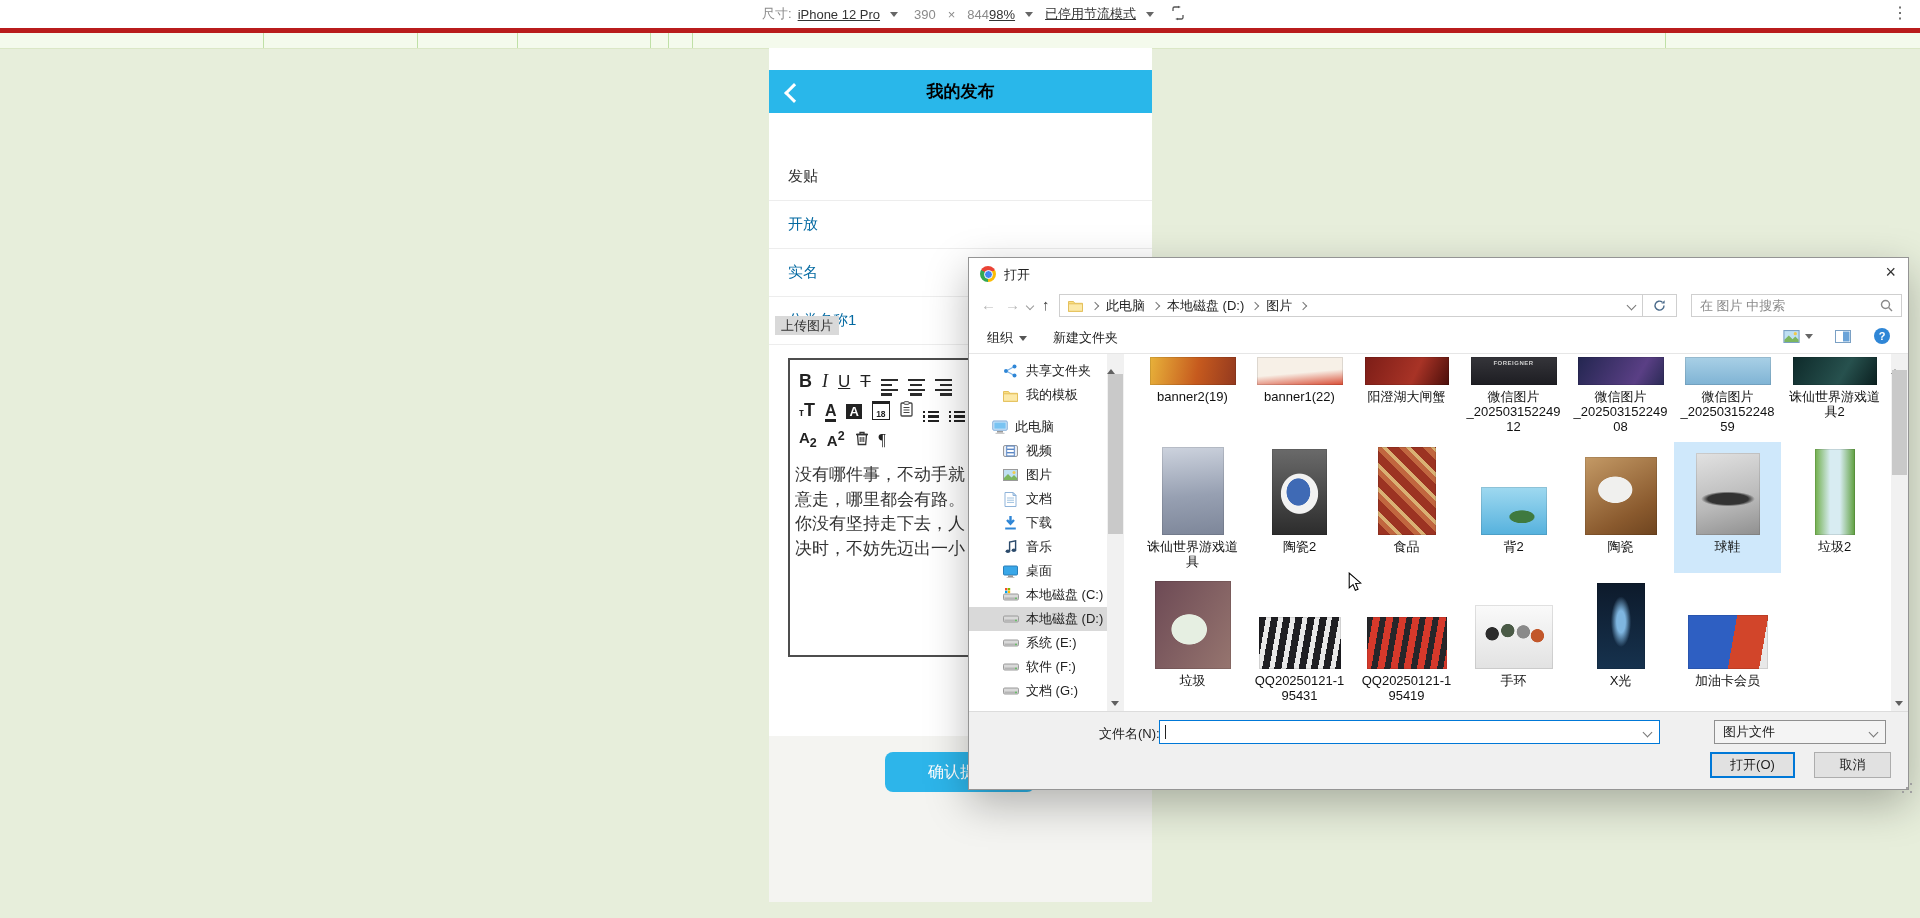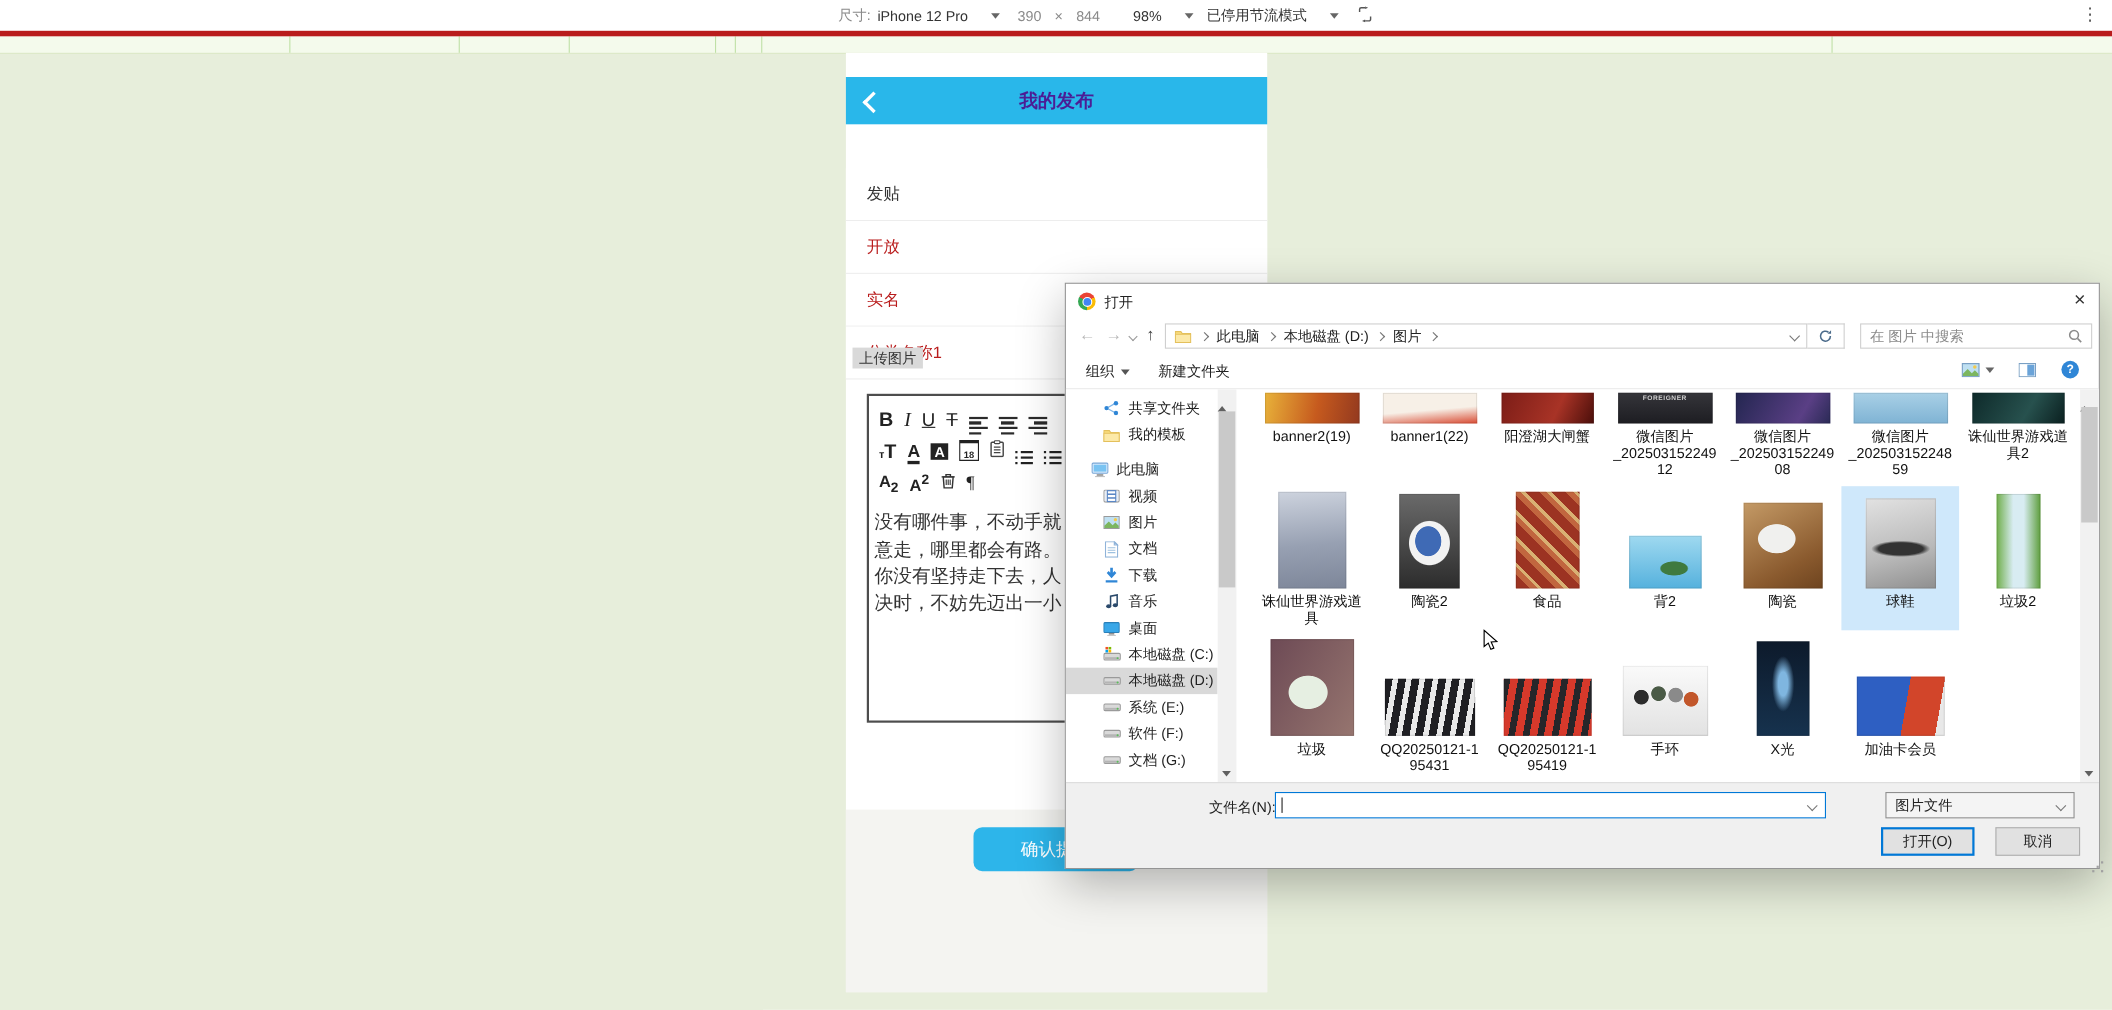--- a/index.html
+++ b/index.html
@@ -3,36 +3,36 @@
 <meta charset="utf-8">
 <style>
   html,body{margin:0;padding:0;}
   #screen{position:relative;width:1920px;height:918px;background:#e7eedb;overflow:hidden;
     font-family:"Liberation Sans",sans-serif;}
   
   .devbar{position:absolute;top:0;left:0;right:0;height:28px;background:#fff;border-bottom:5px solid #b91c1c;
     display:flex;align-items:center;font-size:13px;color:#333;z-index:5;}
   .devleft{display:flex;align-items:center;margin-left:762px;}
   .muted{color:#8a8a8a;}
-  .devsel{display:flex;align-items:center;gap:21px;cursor:default;}
+  .devsel{display:flex;align-items:center;gap:10px;cursor:default;text-decoration:underline;}
   .tri{width:0;height:0;border-left:4px solid transparent;border-right:4px solid transparent;border-top:5px solid #666;display:inline-block;}
-  .m6{margin-left:6px}.m12{margin-left:12px}.m16{margin-left:16px}.m30{margin-left:30px}
+  .m6{margin-left:6px}.m12{margin-left:12px}.m16{margin-left:16px}.m30{}
   .kebab{position:absolute;right:12px;top:3px;font-size:16px;color:#555;}
   
   .ruler{position:absolute;top:28px;left:0;width:1920px;height:20px;background:#f4faec;border-bottom:1px solid #dbe7c6;z-index:1;}
   .ruler i{position:absolute;top:0;height:100%;width:1px;background:#bfe0a6;}
   
   .device{position:absolute;left:769px;top:48px;width:383px;height:854px;background:#fff;z-index:2;}
-  .appbar{position:absolute;top:22px;left:0;width:100%;height:43px;background:#29b7ea;color:#4c1d95;
+  .appbar{position:absolute;top:22px;left:0;width:100%;height:43px;background:#29b7ea;color:#000000;
     display:flex;align-items:center;justify-content:center;font-size:17px;font-weight:bold;}
   .back{position:absolute;left:18px;top:16px;width:11px;height:11px;border-left:3px solid #fff;border-bottom:3px solid #fff;transform:rotate(45deg);}
   .formrows{position:absolute;top:65px;left:0;width:100%;margin-top:40px;}
   .form-row{height:47px;display:flex;align-items:center;padding-left:19px;font-size:15px;border-bottom:1px solid #ededed;background:#fff;}
   .form-row.dark{color:#333;}
-  .form-row.accent{color:#b91c1c;}
+  .form-row.accent{color:#0369a1;}
   .chip{position:absolute;top:268px;left:6px;height:19px;background:#d9d9d9;color:#333;font-size:13px;display:flex;align-items:center;padding:0 6px;}
   .editor{position:absolute;top:310px;left:19px;width:318px;height:299px;border:2px solid #4d4d4d;background:#fff;box-sizing:border-box;overflow:hidden;}
   .etb{padding:7px 9px 0 9px;}
   .etb-row{display:flex;align-items:center;gap:10px;height:29px;color:#222;font-size:16px;}
   .edB{font-weight:bold;font-size:18px;}
   .edI{font-family:"Liberation Serif",serif;font-size:18px;}
   .edU{text-decoration:underline;font-size:17px;}
   .edS{text-decoration:line-through;font-size:17px;}
   .bars{display:inline-flex;flex-direction:column;gap:2.5px;width:17px;}
   .bars i{display:block;height:2.2px;background:#2b2b2b;}

